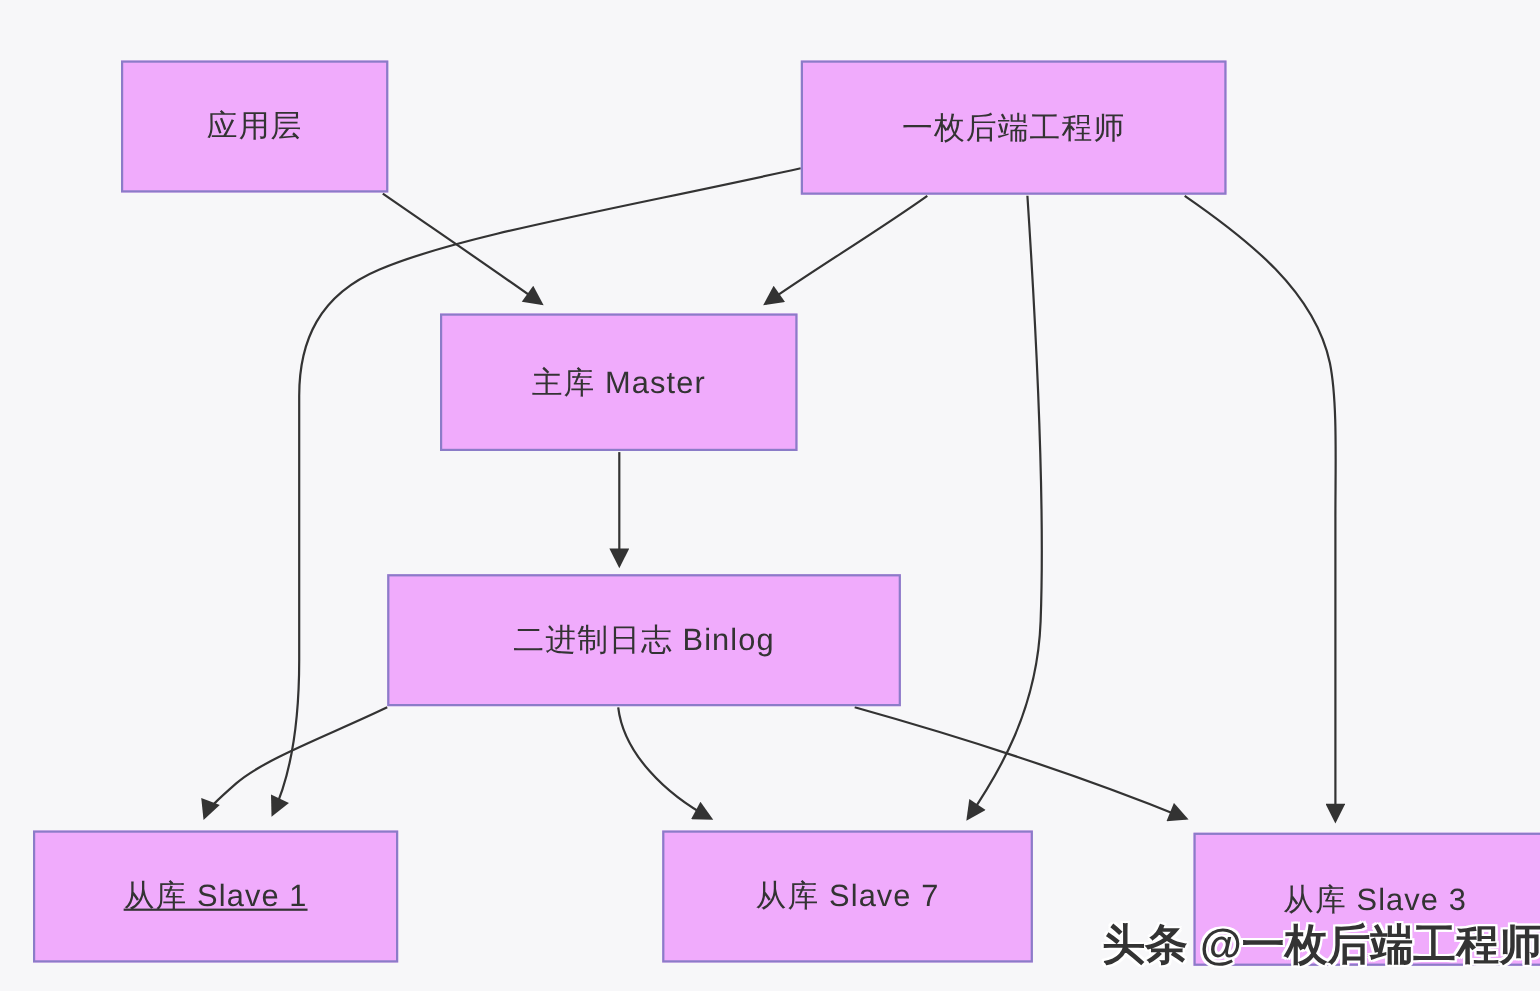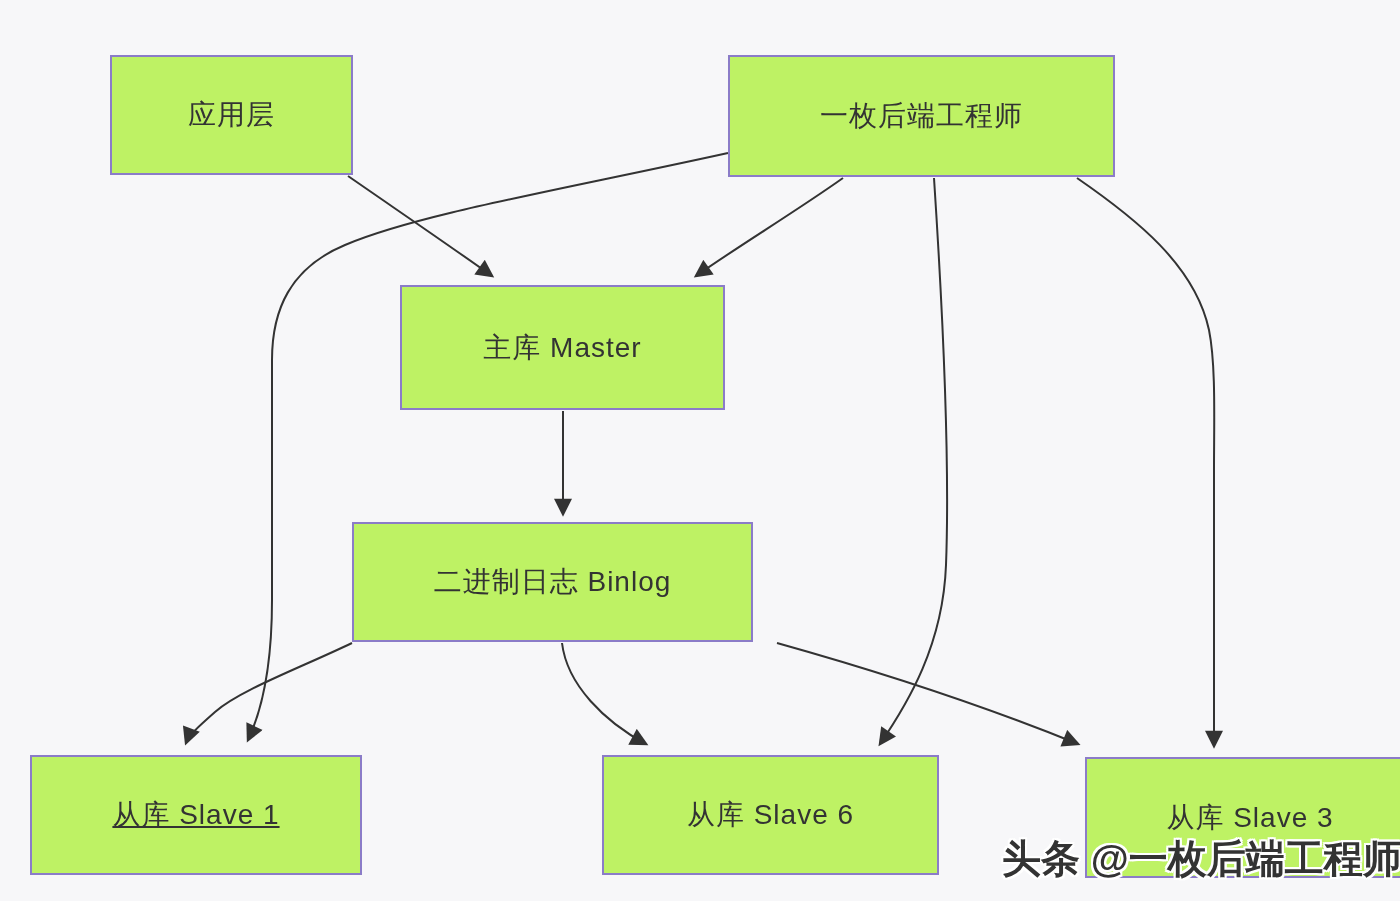--- a/index.html
+++ b/index.html
@@ -18,34 +18,34 @@
   .edges {
     position: absolute;
     left: 0;
     top: 0;
     width: 1400px;
     height: 901px;
   }
   .node {
     position: absolute;
     box-sizing: border-box;
-    background: #bef264;
+    background: #f0abfc;
     border: 2px solid #8b7cc8;
     display: flex;
     align-items: center;
     justify-content: center;
     font-size: 28px;
     color: #333333;
     letter-spacing: 1px;
     white-space: nowrap;
   }
   .node-app        { left: 110px;  top: 55px;  width: 243px; height: 120px; }
   .node-middleware { left: 728px;  top: 55px;  width: 387px; height: 122px; }
   .node-master     { left: 400px;  top: 285px; width: 325px; height: 125px; }
-  .node-binlog     { left: 352px;  top: 522px; width: 401px; height: 120px; }
+  .node-binlog     { left: 352px;  top: 522px; width: 467px; height: 120px; }
   .node-slave1     { left: 30px;   top: 755px; width: 332px; height: 120px; text-decoration: underline; }
   .node-slave2     { left: 602px;  top: 755px; width: 337px; height: 120px; }
   .node-slave3     { left: 1045px; top: 757px; width: 330px; height: 121px; margin-left: 40px; }
   .watermark {
     position: absolute;
     left: 1002px;
     top: 832px;
     font-size: 39px;
     font-weight: 600;
     color: #333333;
@@ -97,21 +97,21 @@
 
   <div class="node node-binlog">
     <span>二进制日志 Binlog</span>
   </div>
 
   <div class="node node-slave1">
     <span>从库 Slave 1</span>
   </div>
 
   <div class="node node-slave2">
-    <span>从库 Slave 6</span>
+    <span>从库 Slave 7</span>
   </div>
 
   <div class="node node-slave3">
     <span>从库 Slave 3</span>
   </div>
 
   <div class="watermark">头条 @一枚后端工程师</div>
 
 </div>
 

